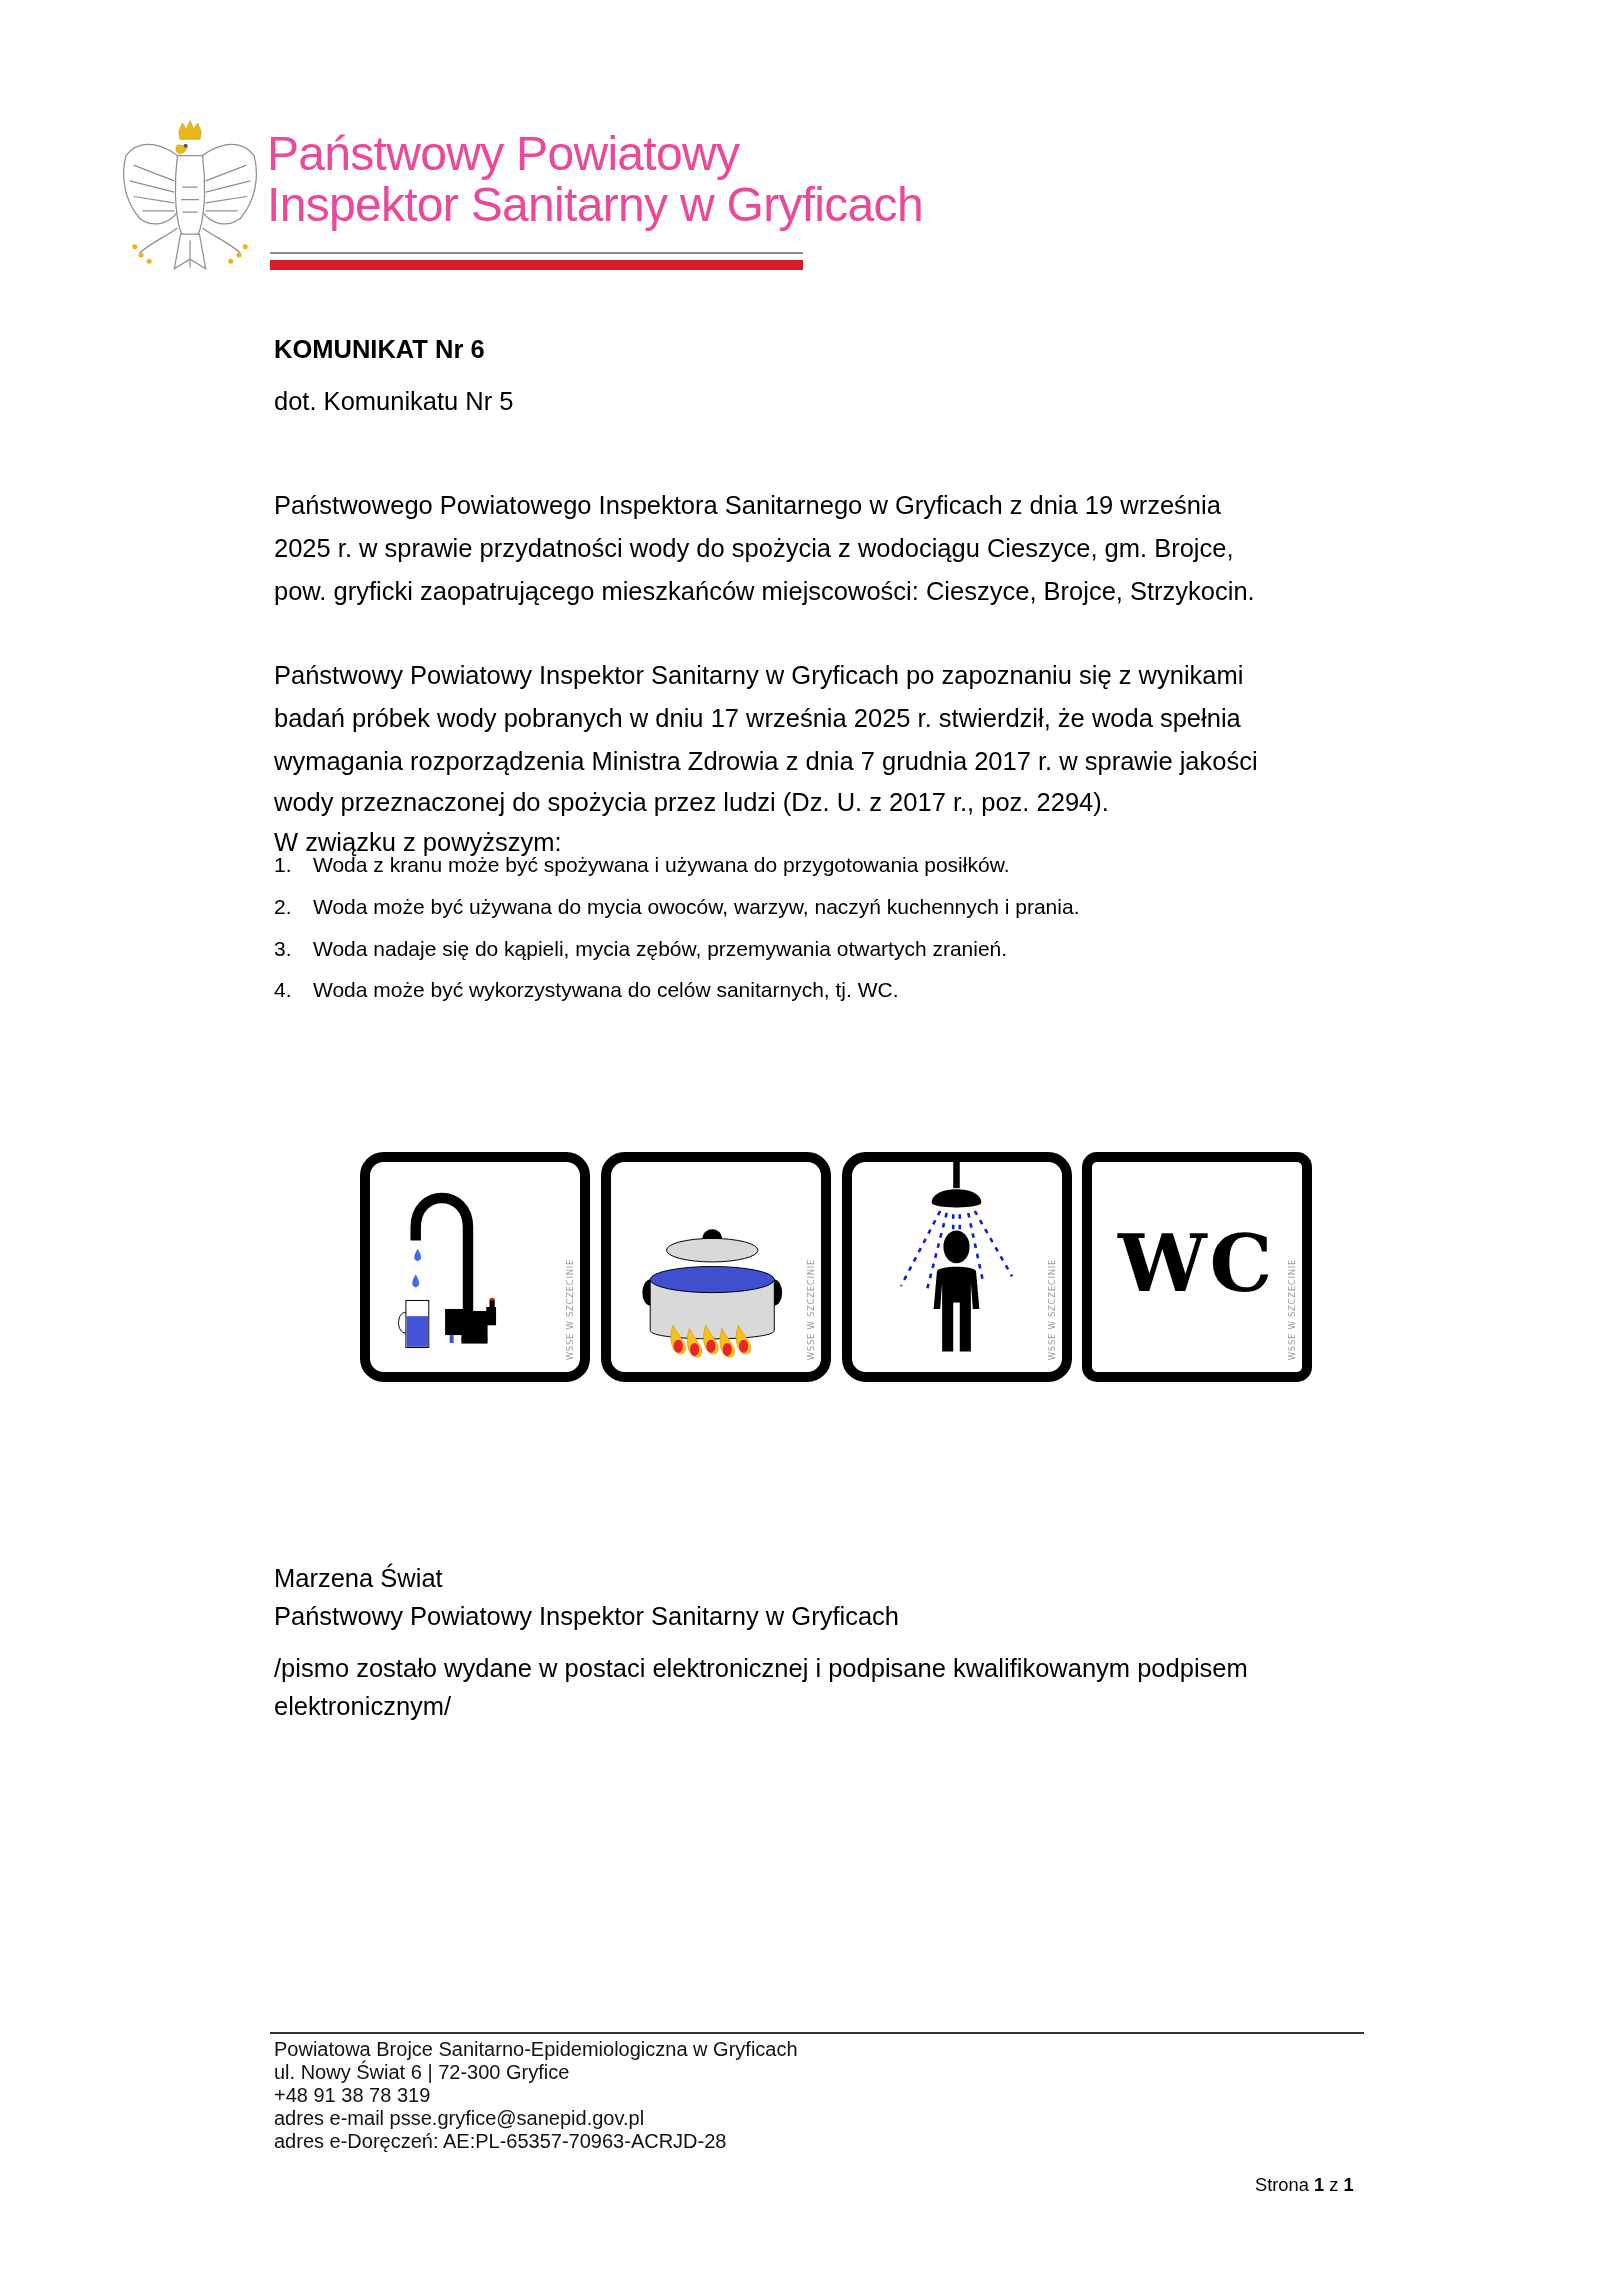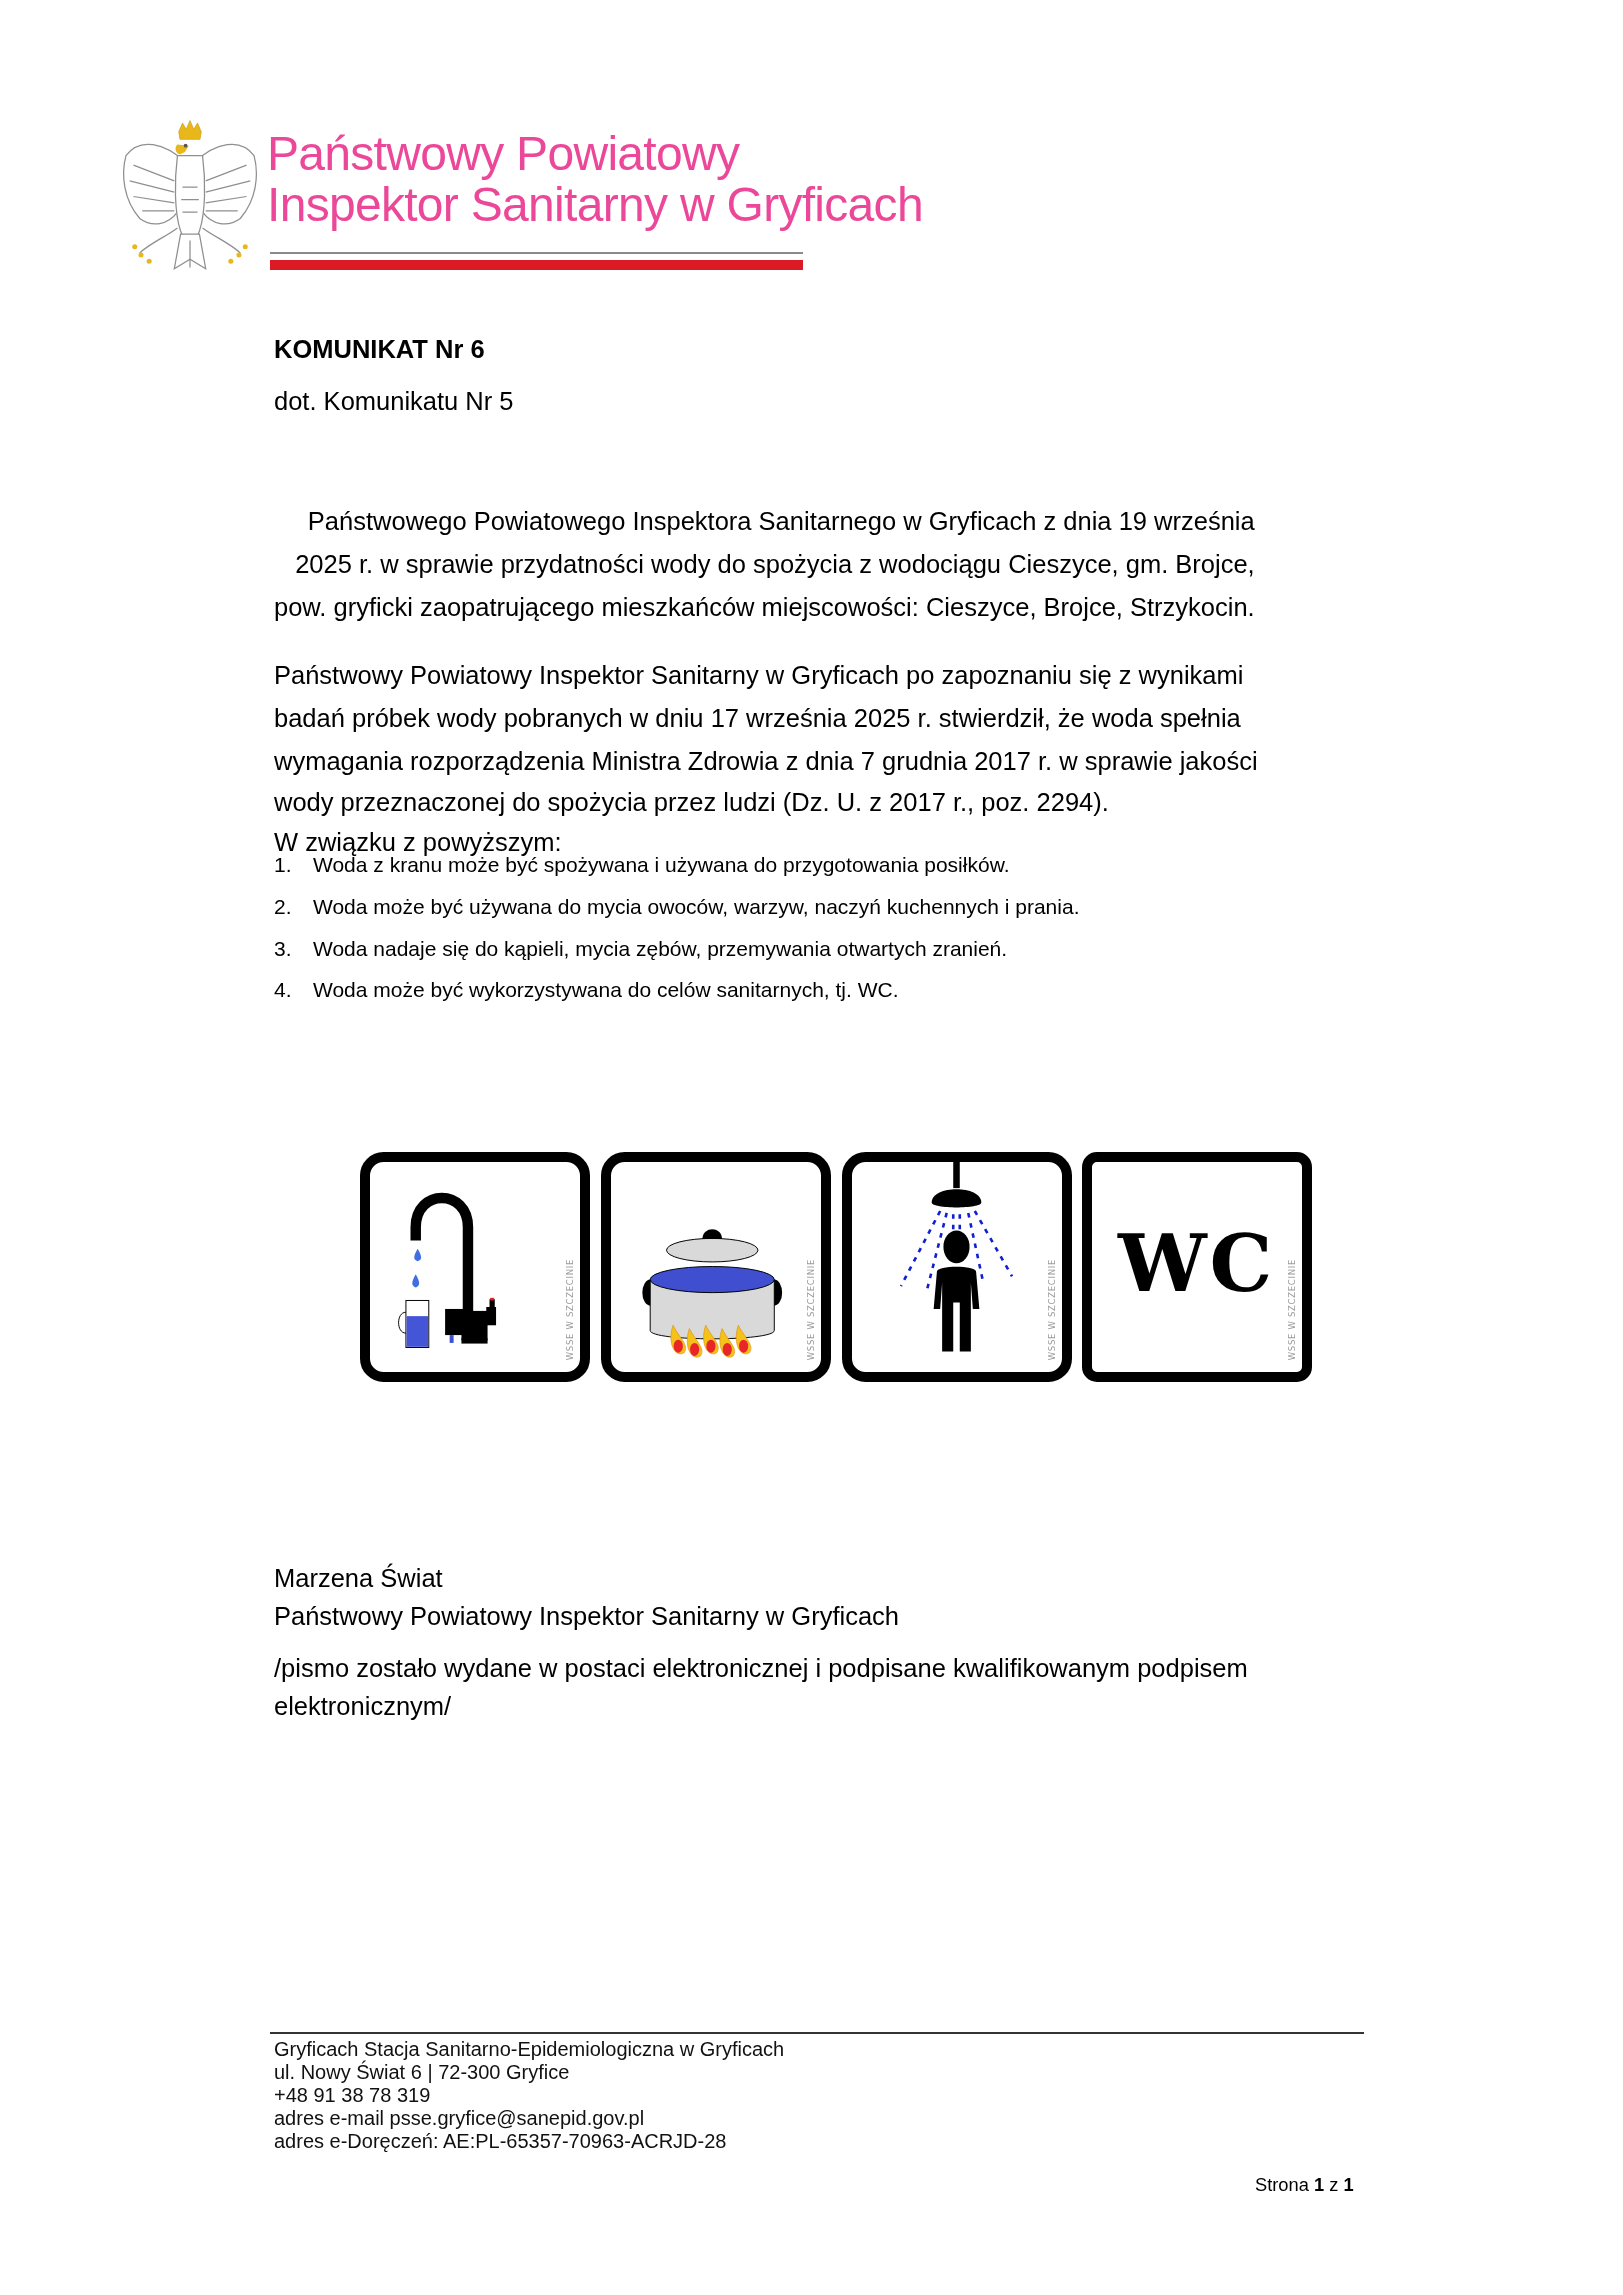--- a/index.html
+++ b/index.html
@@ -13,21 +13,21 @@
                letter-spacing: -0.7px; white-space: nowrap; }
   #hdr-line1 { top: 126px; }
   #hdr-line2 { top: 177px; }
   #hdr-grey { left: 270px; top: 252px; width: 533px; height: 2px; background: #8a8a8a; }
   #hdr-red  { left: 270px; top: 260px; width: 533px; height: 9.8px; background: #dc1a25; }
 
   
   .txt { left: 274px; font-size: 25.5px; line-height: 43px; white-space: nowrap; }
   #komunikat { top: 328px; font-weight: bold; }
   #dot { top: 380px; }
-  #para1 { top: 500px; text-align: right; }
+  #para1 { top: 484px; }
   #para2 { top: 654px; }
   .list-item { left: 274px; font-size: 21px; line-height: 43px; white-space: nowrap; }
   .list-num { display: inline-block; width: 39px; }
 
   
   .picto { top: 1152px; width: 230px; height: 230px; box-sizing: border-box;
            border: 10.5px solid #000; border-radius: 23.6px; background: #fff; overflow: hidden; }
   #picto-tap { left: 360px; }
   #picto-cook { left: 601px; }
   #picto-shower { left: 842px; }
@@ -192,21 +192,21 @@
   <div style="position:absolute;left:0;top:62px;width:209px;text-align:center;font-family:'DejaVu Serif',serif;font-weight:bold;font-size:79px;line-height:79px;letter-spacing:2.6px;">WC</div>
   <span class="watermark">WSSE W SZCZECINIE</span>
 </div>
 
 <div id="sig-name" class="abs sig">Marzena Świat</div>
 <div id="sig-title" class="abs sig">Państwowy Powiatowy Inspektor Sanitarny w Gryficach</div>
 <div id="sig-note1" class="abs sig">/pismo zostało wydane w postaci elektronicznej i podpisane kwalifikowanym podpisem</div>
 <div id="sig-note2" class="abs sig">elektronicznym/</div>
 
 <div id="footer-line" class="abs"></div>
-<div id="foot1" class="abs foot">Gryficach Stacja Sanitarno-Epidemiologiczna w Gryficach</div>
+<div id="foot1" class="abs foot">Powiatowa Brojce Sanitarno-Epidemiologiczna w Gryficach</div>
 <div id="foot2" class="abs foot">ul. Nowy Świat 6 | 72-300 Gryfice</div>
 <div id="foot3" class="abs foot">+48 91 38 78 319</div>
 <div id="foot4" class="abs foot">adres e-mail psse.gryfice@sanepid.gov.pl</div>
 <div id="foot5" class="abs foot">adres e-Doręczeń: AE:PL-65357-70963-ACRJD-28</div>
 <div id="page-num" class="abs">
   <span>Strona</span>
   <b>1</b>
   <span>z</span>
   <b>1</b>
 </div>

